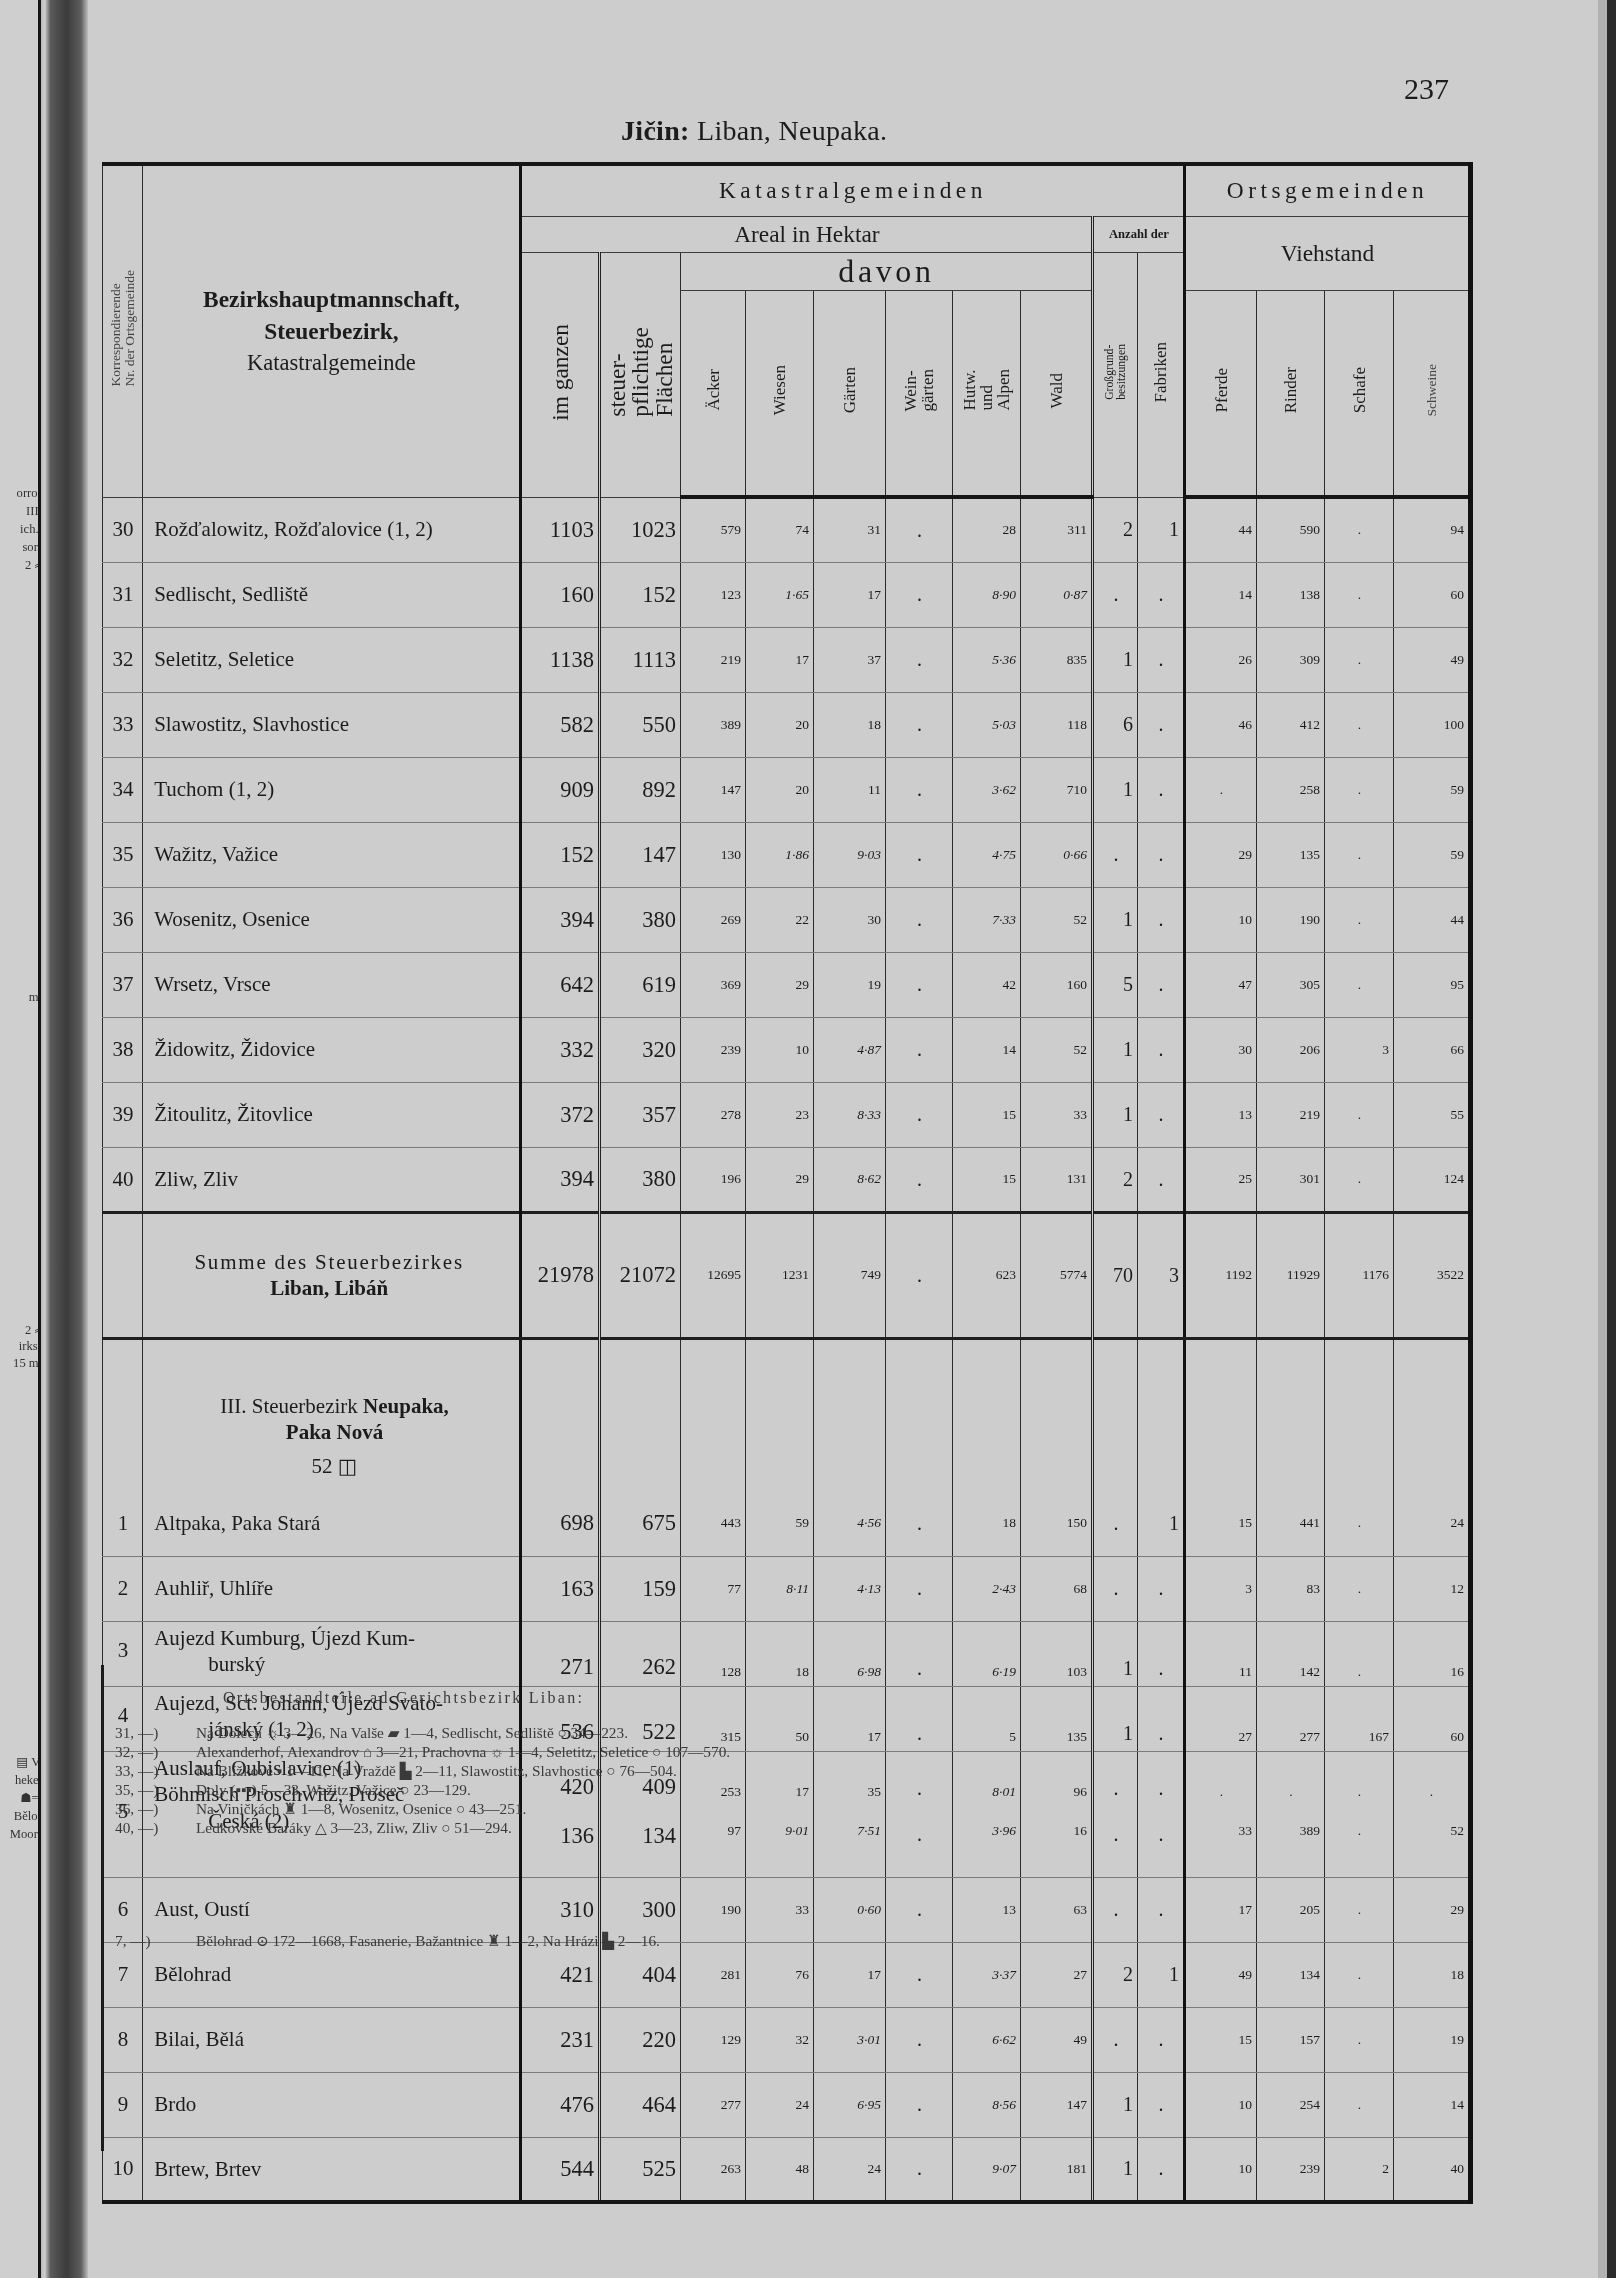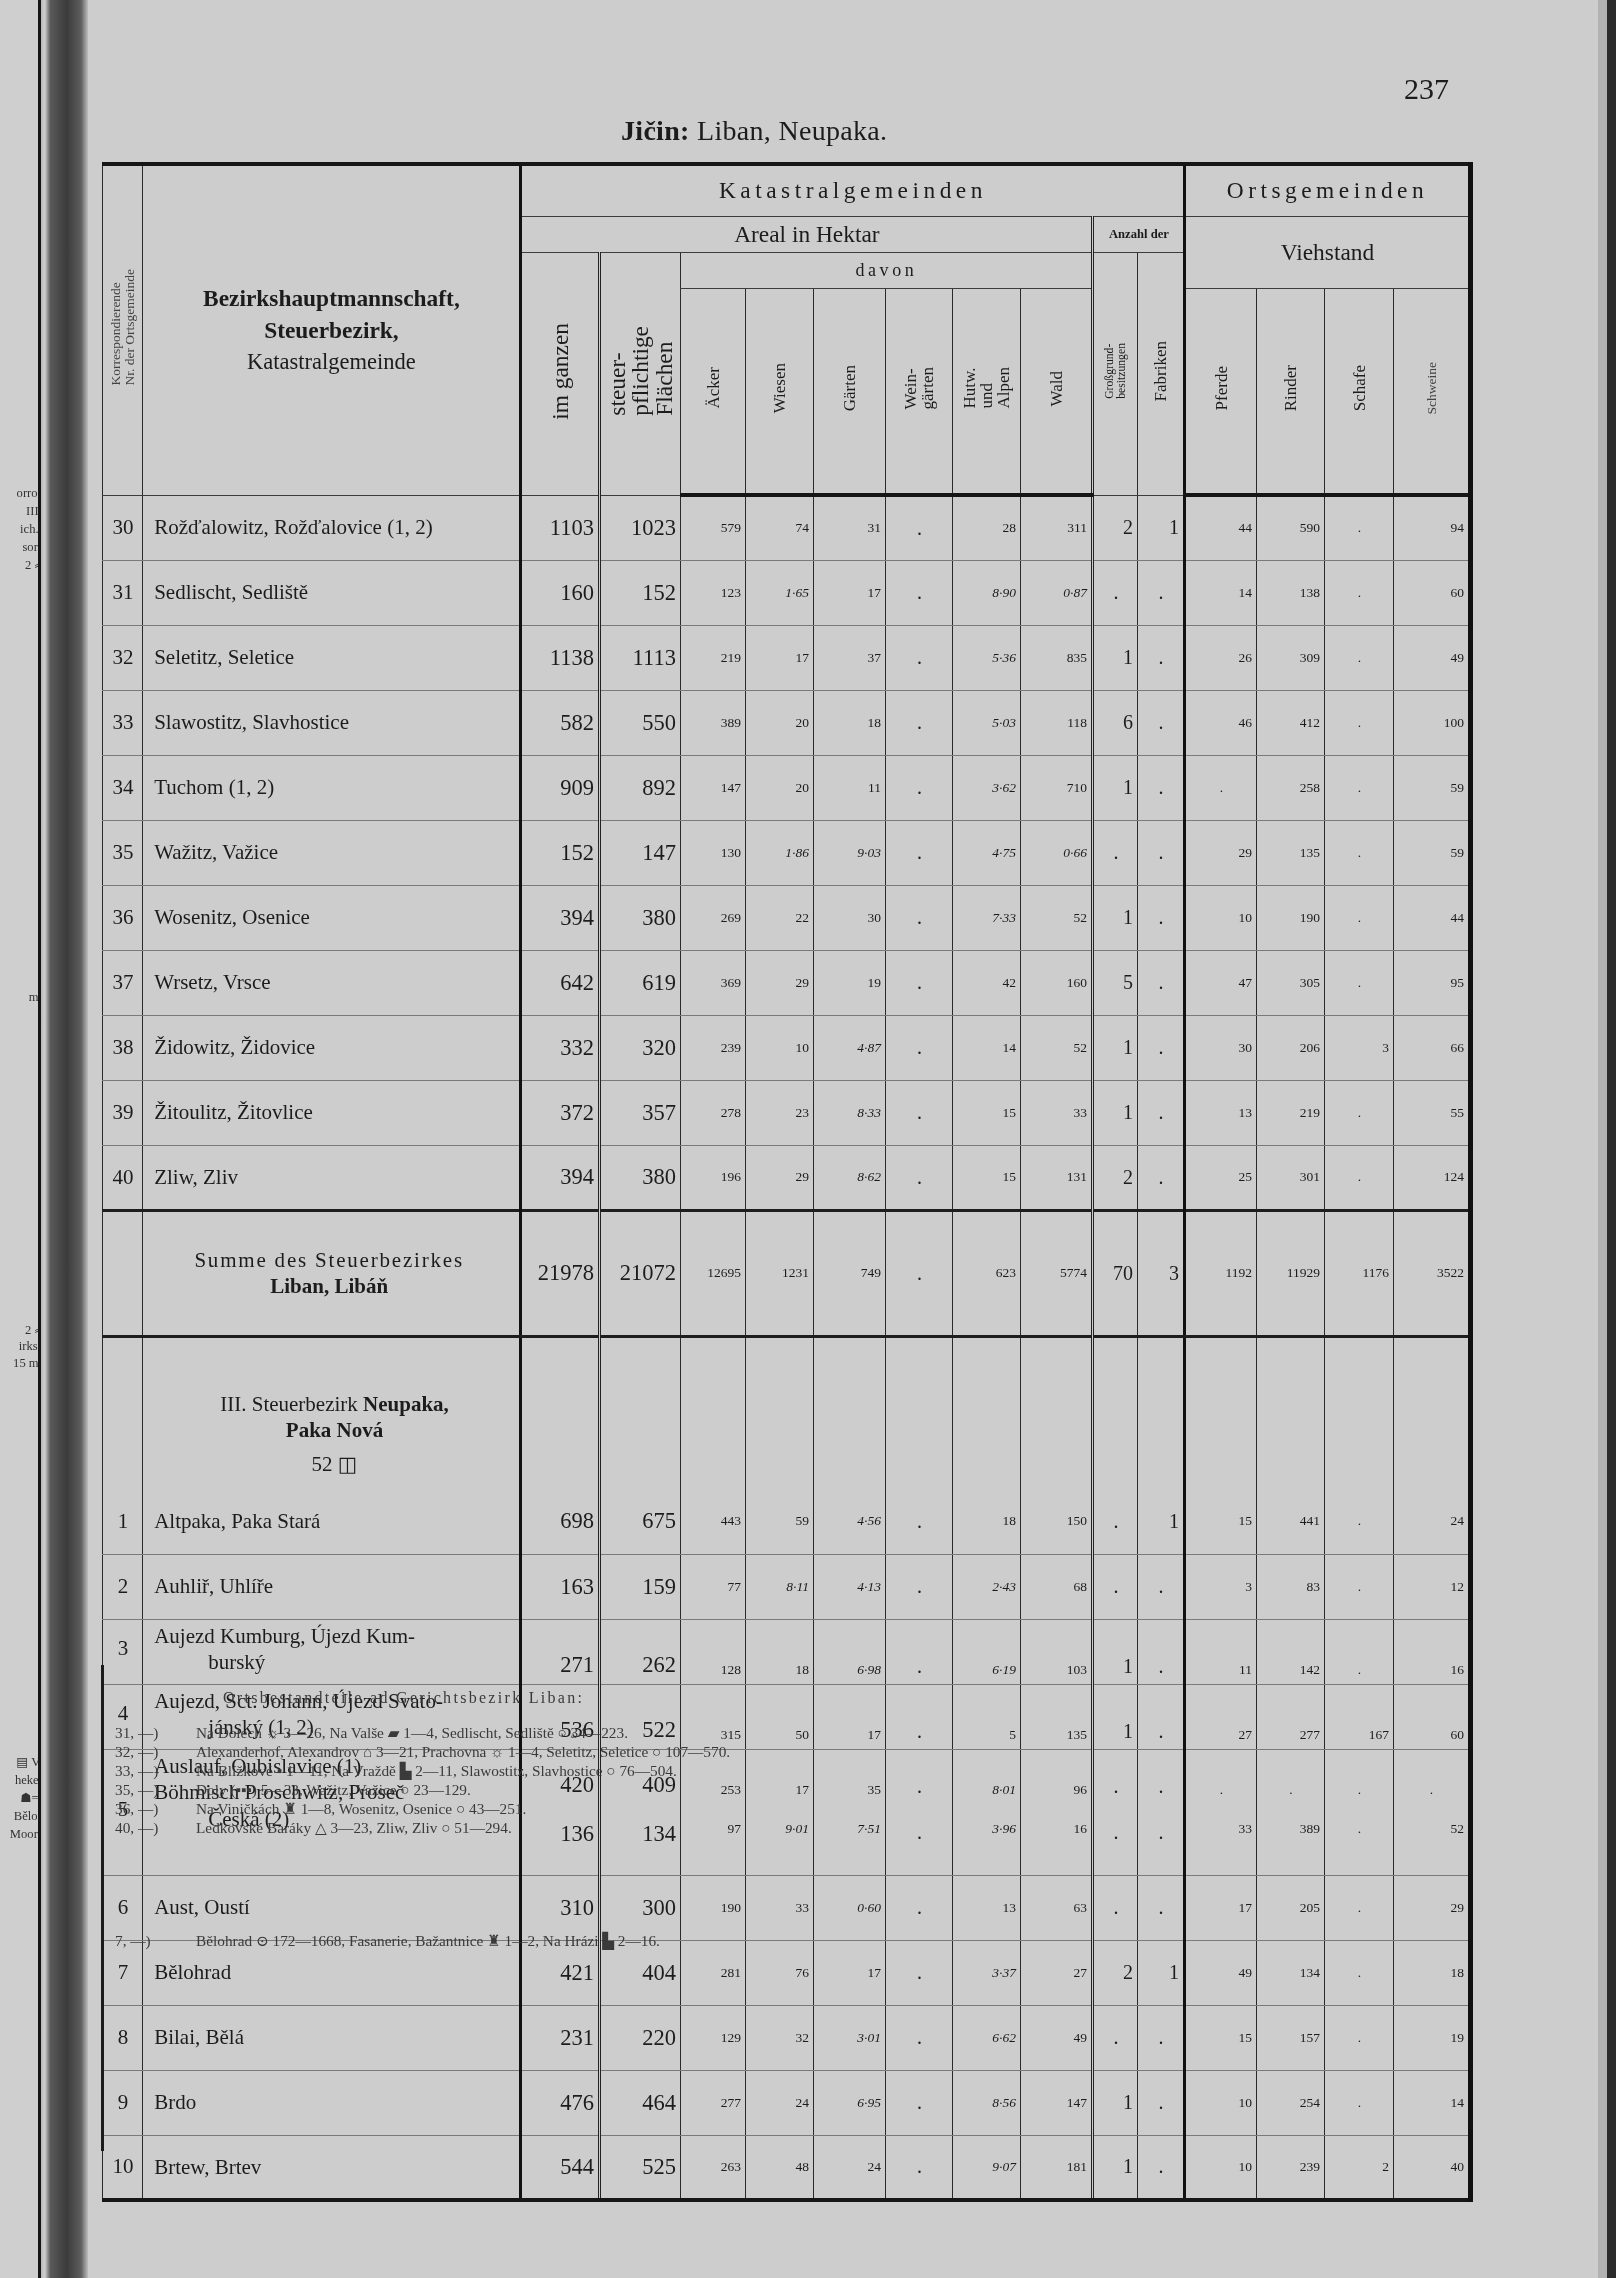--- a/index.html
+++ b/index.html
@@ -121,21 +121,21 @@
       <tr>
         <th colspan="8" class="thick-l" style="height:36px; font-size:23.4px">Areal in Hektar</th>
         <th colspan="2" class="dbl-l" style="font-size:12.6px; font-weight:bold">Anzahl der</th>
         <th colspan="4" rowspan="2" class="thick-l thick-r" style="font-size:23.4px">Viehstand</th>
       </tr>
       <tr>
         <th rowspan="2" class="thick-l"><span class="vert big">im ganzen</span></th>
         <th rowspan="2" class="dbl-l"><span class="vert big">steuer-
 pflichtige
 Flächen</span></th>
-        <th colspan="6" style="height:36px; font-size:18px; letter-spacing:3.6px">davon</th>
+        <th colspan="6" style="height:36px; font-size:32px; letter-spacing:3.6px">davon</th>
         <th rowspan="2" class="dbl-l"><span class="vert xs">Großgrund-
 besitzungen</span></th>
         <th rowspan="2"><span class="vert sm">Fabriken</span></th>
       </tr>
       <tr class="leaf">
         <th><span class="vert sm">Äcker</span></th>
         <th><span class="vert sm">Wiesen</span></th>
         <th><span class="vert sm">Gärten</span></th>
         <th><span class="vert sm">Wein-
 gärten</span></th>

